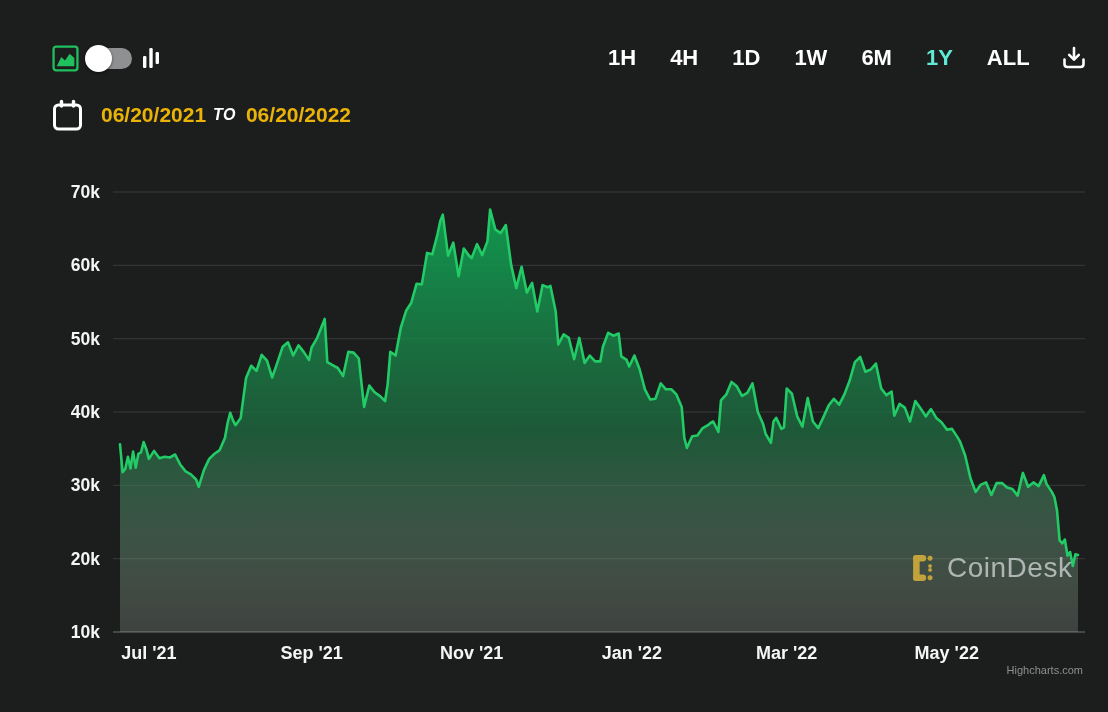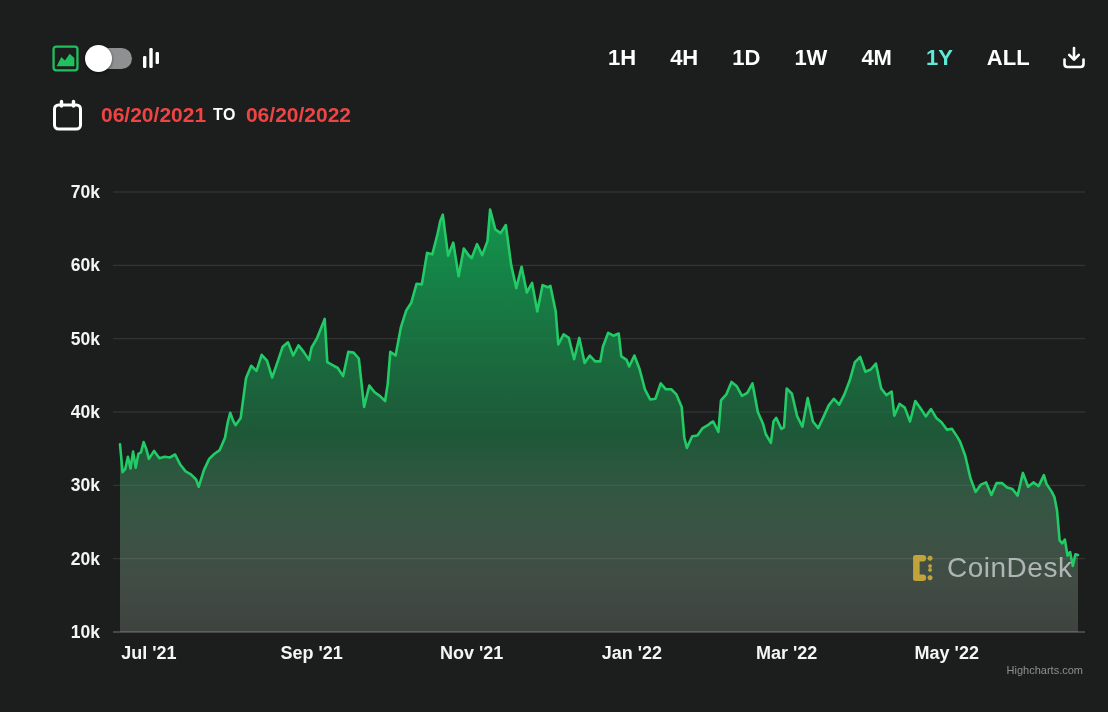--- a/index.html
+++ b/index.html
@@ -19,24 +19,24 @@
                 background:#fff;box-shadow:0 1px 3px rgba(0,0,0,.55);}
   #range-group{left:608px;top:46px;gap:34px;}
   .range-btn{background:none;border:none;padding:0;margin:0;color:#fff;font-family:"Liberation Sans",sans-serif;
              font-size:22px;font-weight:700;cursor:pointer;line-height:24px;}
   .range-btn.active{color:#5eead4;}
   #download-btn{position:absolute;left:1058px;top:42px;background:none;border:none;padding:2px;cursor:pointer;}
 
   
   #date-group{left:52px;top:98px;}
   #calendar-btn{background:none;border:none;padding:0;margin:0 18px 0 0;cursor:pointer;height:34px;}
-  .date-field{font-size:21px;font-weight:700;color:#ef4444;white-space:nowrap;overflow:hidden;cursor:text;}
+  .date-field{font-size:21px;font-weight:700;color:#eab308;white-space:nowrap;overflow:hidden;cursor:text;}
   #start-date{width:109px;}
   #end-date{width:115px;}
-  .to-sep{font-size:16px;font-weight:700;margin:0 10px 0 3px;letter-spacing:.5px;}
+  .to-sep{font-size:16px;font-weight:700;margin:0 10px 0 3px;letter-spacing:.5px;font-style:italic;}
 
   
   #watermark{left:911px;top:552px;gap:7px;pointer-events:none;}
   #watermark .brand{font-size:28px;font-weight:400;color:rgba(205,210,210,0.78);letter-spacing:.5px;}
   #credits{position:absolute;right:25px;top:664px;font-size:11px;color:#8f8f8f;cursor:pointer;}
 </style>
 </head>
 <body>
 
 <div class="app">
@@ -93,21 +93,21 @@
       <rect x="14.6" y="8" width="3.4" height="12" rx="1.2" fill="#fff"></rect>
     </svg>
   </div>
 
 
   <div class="group" id="range-group">
       <button class="range-btn">1H</button>
       <button class="range-btn">4H</button>
       <button class="range-btn">1D</button>
       <button class="range-btn">1W</button>
-      <button class="range-btn">4M</button>
+      <button class="range-btn">6M</button>
       <button class="range-btn active">1Y</button>
       <button class="range-btn">ALL</button>
     </div>
 
   <button id="download-btn">
     <svg width="28" height="28" viewBox="0 0 28 28">
       <path d="M14 4 L14 15" stroke="#fff" stroke-width="2.6" stroke-linecap="round" fill="none"></path>
       <path d="M9.2 10.8 L14 15.6 L18.8 10.8" stroke="#fff" stroke-width="2.6" stroke-linecap="round" stroke-linejoin="round" fill="none"></path>
       <path d="M4.5 15.5 L4.5 20 Q4.5 23 7.5 23 L20.5 23 Q23.5 23 23.5 20 L23.5 15.5" stroke="#fff" stroke-width="2.6" stroke-linecap="round" fill="none"></path>
     </svg>

